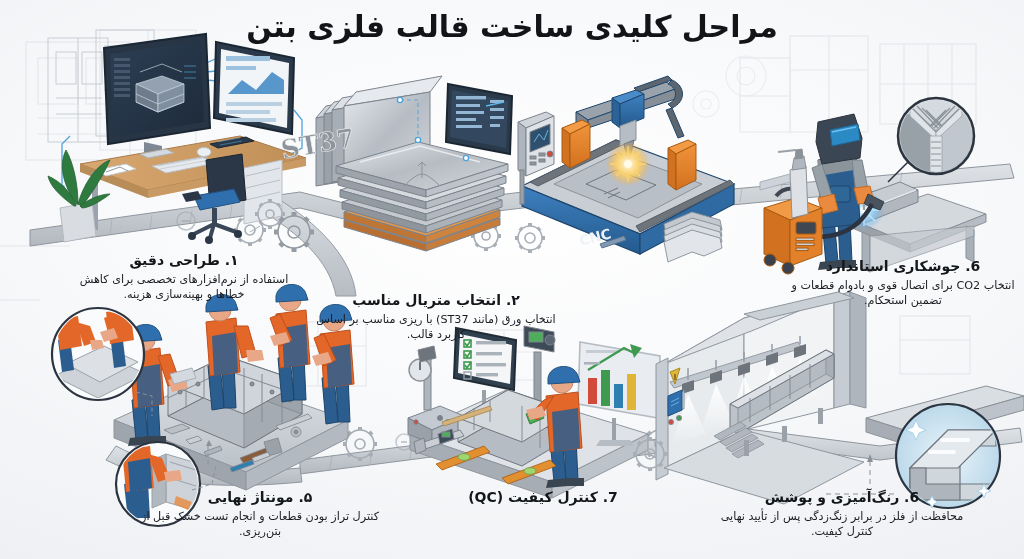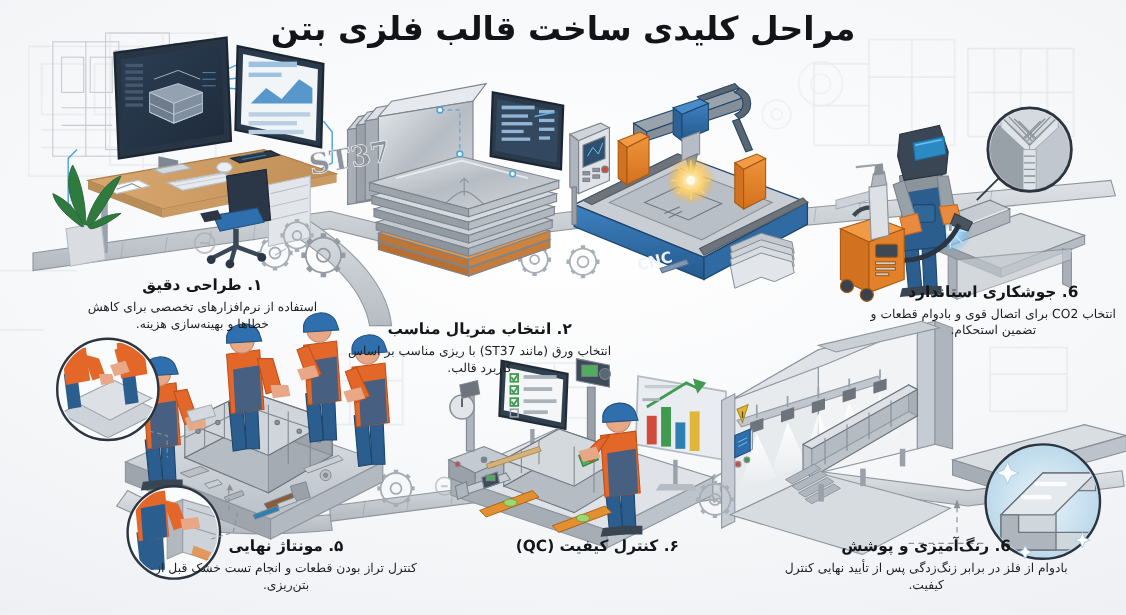--- a/index.html
+++ b/index.html
@@ -1053,20 +1053,20 @@
   </div>
   <div class="caption cap4">
     <div class="head">6. جوشکاری استاندارد</div>
     <div class="desc">انتخاب CO2 برای اتصال قوی و بادوام قطعات و تضمین استحکام.</div>
   </div>
   <div class="caption cap5">
     <div class="head">۵. مونتاژ نهایی</div>
     <div class="desc">کنترل تراز بودن قطعات و انجام تست خشک قبل از بتن‌ریزی.</div>
   </div>
   <div class="caption cap6">
-    <div class="head">۶. کنترل کیفیت (QC)</div>
+    <div class="head">7. کنترل کیفیت (QC)</div>
   </div>
   <div class="caption cap7">
     <div class="head">6. رنگ‌آمیزی و پوشش</div>
-    <div class="desc">بادوام از فلز در برابر زنگ‌زدگی پس از تأیید نهایی کنترل کیفیت.</div>
+    <div class="desc">محافظت از فلز در برابر زنگ‌زدگی پس از تأیید نهایی کنترل کیفیت.</div>
   </div>
 
 </div>
 
 </body></html>

